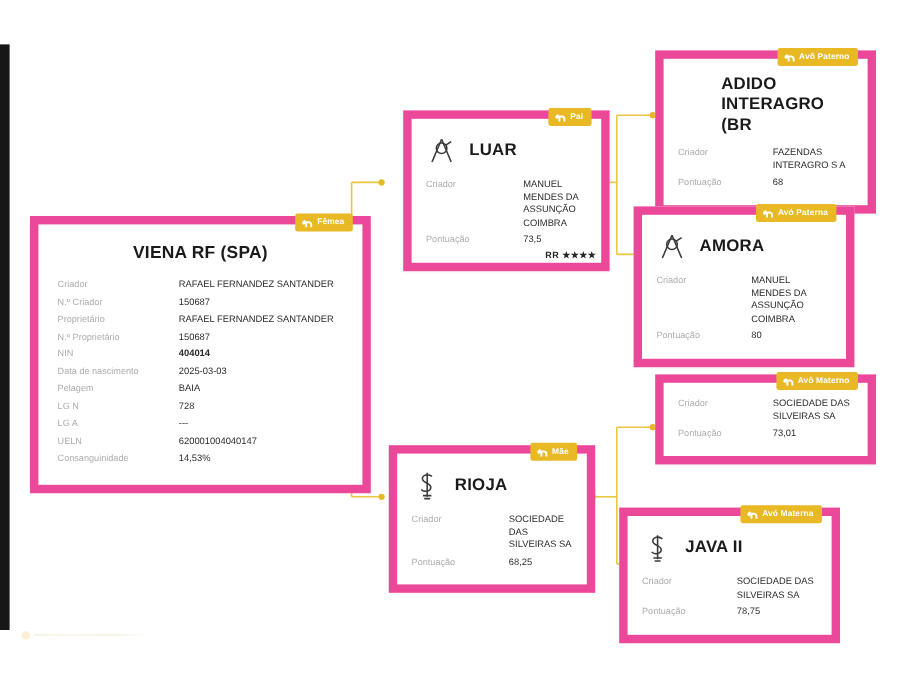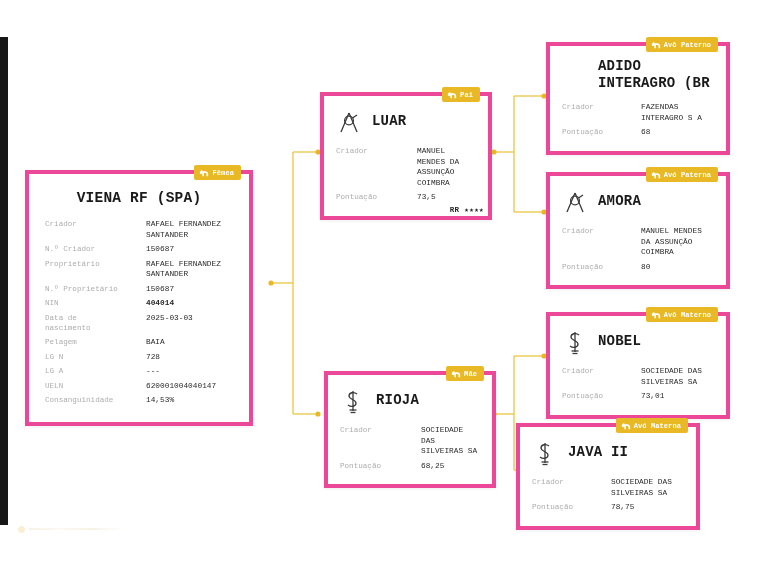--- a/index.html
+++ b/index.html
@@ -59,25 +59,24 @@
     position: absolute;
     left: 0; top: 0;
     width: 766px; height: 574px;
     pointer-events: none;
   }
 
   
   .card {
     position: absolute;
     background: #ffffff;
-    border: 4px solid #ec4899;
+    border: 7px solid #ec4899;
     border-radius: 0;
     box-shadow: 0 1px 3px rgba(0,0,0,0.07);
     box-sizing: border-box;
-    font-family: Liberation Mono, monospace;
   }
 
   .badge {
     position: absolute;
     top: -9px;
     right: 8px;
     height: 15px;
     padding: 0 7px 0 5px;
     background: #e8b925;
     color: #ffffff;
@@ -123,22 +122,22 @@
     color: #2b2b2b;
     font-size: 7.8px;
     line-height: 1.35;
     flex: 1;
   }
   .row-value.strong { font-weight: bold; }
 
   
   #card-main {
     left: 25px;
-    top: 170px;
-    width: 228px;
+    top: 180px;
+    width: 284px;
     padding: 16px 16px 12px 16px;
   }
   #card-main .card-title {
     text-align: center;
     font-size: 14.5px;
     margin-bottom: 13px;
   }
   #card-main .row-label { flex-basis: 78px; }
 
   #crest {
@@ -156,21 +155,21 @@
     padding: 12px 12px 9px 12px;
   }
   .card-gen2 .card-head {
     display: flex;
     align-items: center;
     gap: 10px;
     margin-bottom: 10px;
   }
   .card-gen2 .row-label { flex-basis: 58px; }
 
-  #card-luar  { left: 320px; top: 92px; }
+  #card-luar  { left: 336px; top: 92px; }
   #card-rioja { left: 324px; top: 371px; }
 
   .rr-note {
     position: absolute;
     right: 4px;
     top: 109px;
     font-size: 7.5px;
     font-weight: bold;
     color: #262626;
     letter-spacing: .4px;
@@ -185,21 +184,21 @@
   .card-gen3 .card-head {
     display: flex;
     align-items: center;
     gap: 10px;
     margin-bottom: 10px;
   }
   .card-gen3 .row-label { flex-basis: 56px; }
   .card-gen3 .card-title.two-line { line-height: 1.22; }
 
   #card-adido { left: 546px; top: 42px;  }
-  #card-amora { left: 546px; top: 172px; }
+  #card-amora { left: 528px; top: 172px; }
   #card-nobel { left: 546px; top: 312px; }
   #card-java  { left: 516px; top: 423px; }
 
   
   .title-block { flex: 1; }
 </style>
 </head>
 <body>
 
 <div id="pedigree-page">
@@ -454,31 +453,20 @@
   </div>
 
   <div class="card card-gen3" id="card-nobel">
     <div class="badge">
       <svg width="10" height="8" viewBox="0 0 24 18" aria-hidden="true">
         <path fill="#ffffff" d="M2 6 L7 2 L9 5 L15 5 C19 5 22 8 22 12 L22 17 L18 17 L18 12 C18 10 17 9 15 9 L12 9 L12 17 L8 17 L8 10 L5 12 L2 10 Z"></path>
       </svg>
       <span>Avô Materno</span>
     </div>
 
-    <div class="card-head">
-      <span class="brand-mark">
-        <svg viewBox="0 0 26 28" xmlns="http://www.w3.org/2000/svg" fill="none" stroke="#3a3a3a" stroke-width="1.3">
-          <path d="M17 7 C14 4.5, 9 5.5, 9 9 C9 12.5, 16 12.5, 16 16 C16 19.5, 11 20.5, 8 18"></path>
-          <path d="M13 4 L13 24"></path>
-          <path d="M9.5 23 L16.5 23"></path>
-          <path d="M10.5 25.5 L15.5 25.5"></path>
-        </svg>
-      </span>
-      <span class="card-title title-block">NOBEL</span>
-    </div>
 
     <div class="rows">
       <div class="row">
         <div class="row-label">Criador</div>
         <div class="row-value">SOCIEDADE DAS SILVEIRAS SA</div>
       </div>
       <div class="row">
         <div class="row-label">Pontuação</div>
         <div class="row-value">73,01</div>
       </div>

